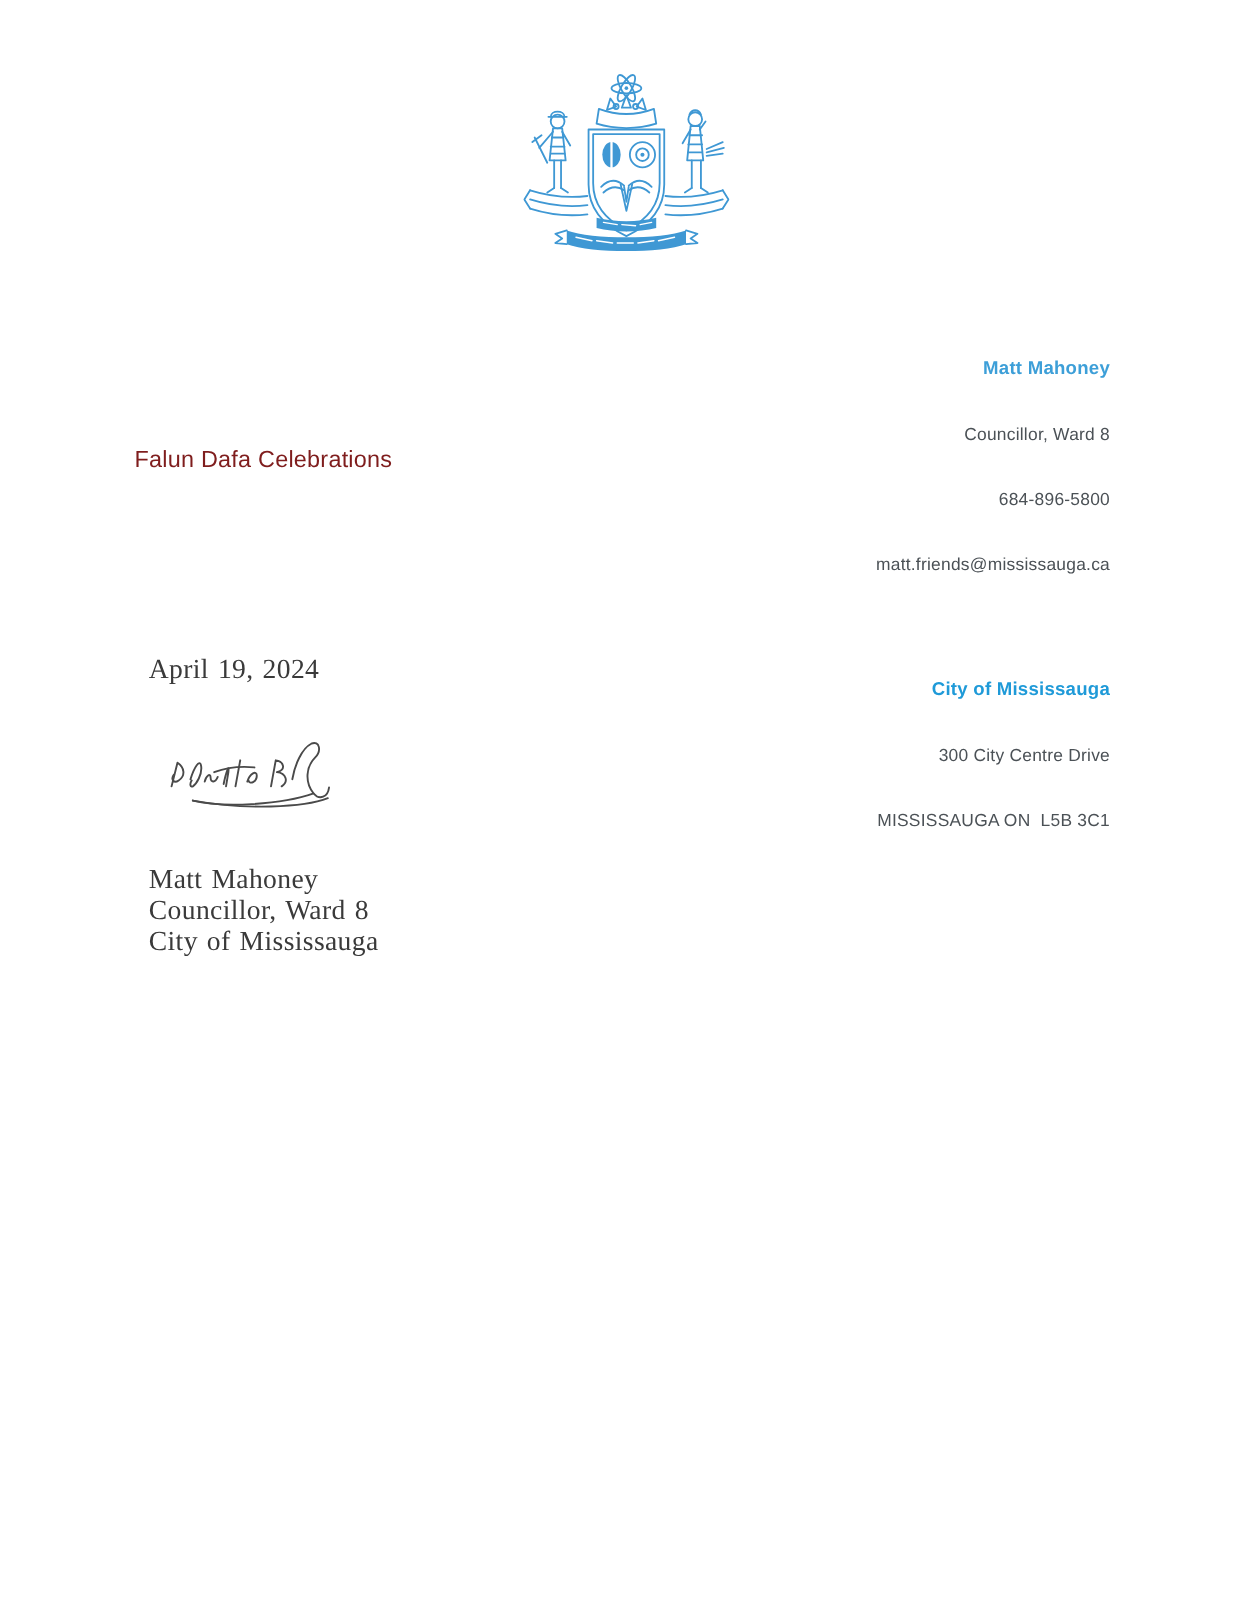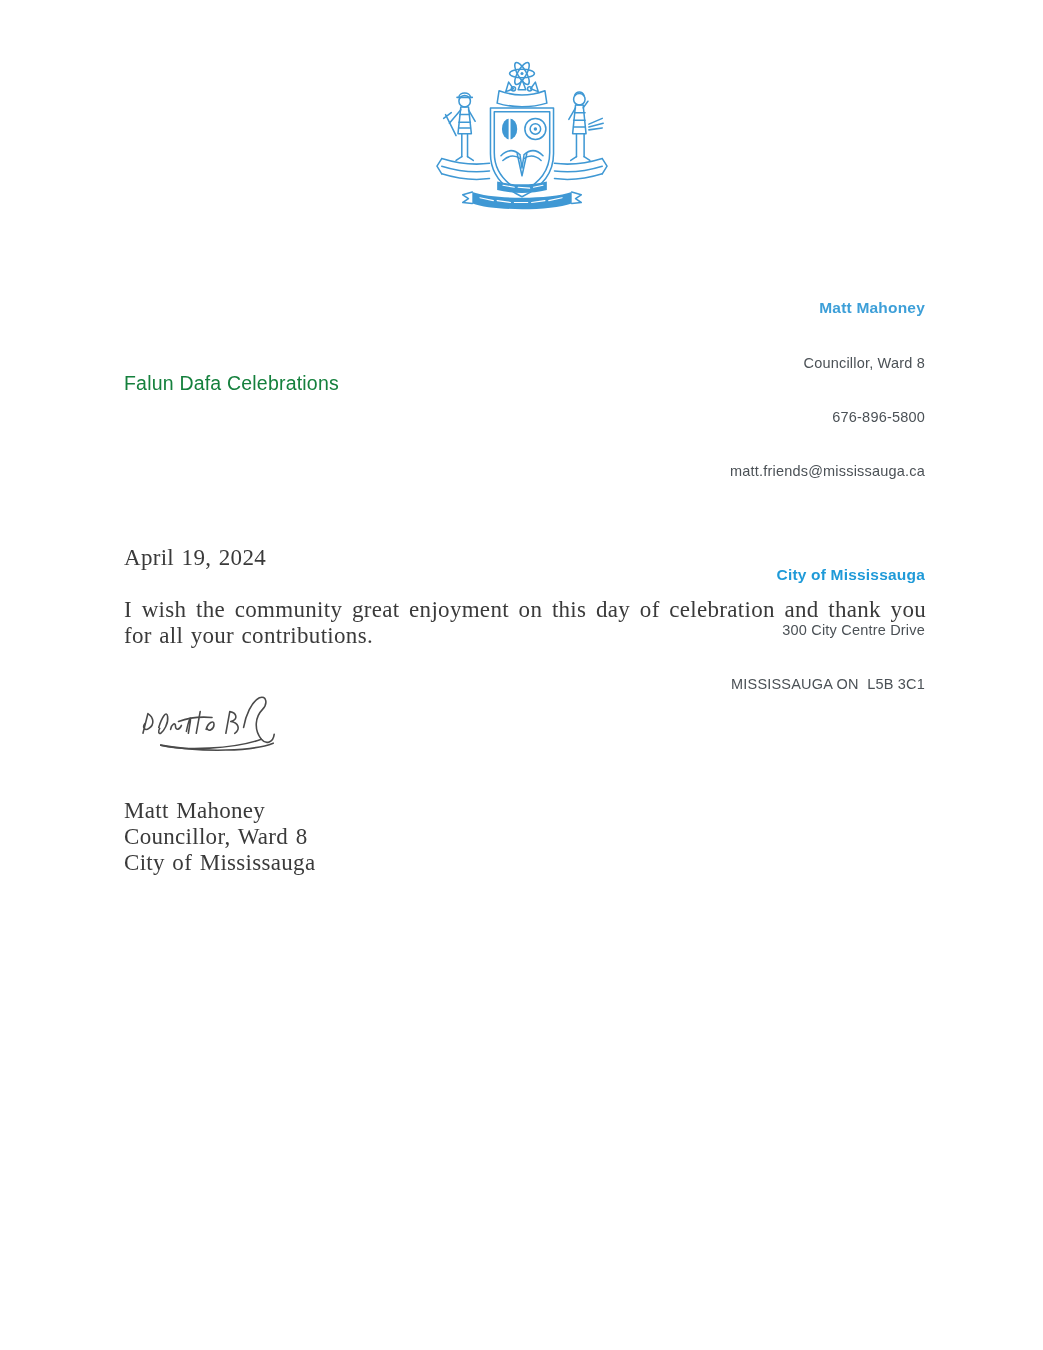--- a/index.html
+++ b/index.html
@@ -45,25 +45,25 @@
   .contact .c-org {
     font-size: 15.5px;
     font-weight: bold;
     color: #1f9ad8;
     line-height: 20px;
   }
 
   
   .subject {
     position: absolute;
-    left: 124px;
+    left: 112px;
     top: 372px;
     font-family: "Liberation Sans", sans-serif;
     font-size: 19.5px;
-    color: #15803d;
+    color: #7f1d1d;
     letter-spacing: 0.2px;
   }
 
   
   .letter-body {
     position: absolute;
     left: 124px;
     top: 545px;
     width: 802px;
     font-size: 23px;
@@ -178,37 +178,36 @@
         <path d="M38,139 L28,142 L34,146 L28,150 L38,151"></path>
         <path d="M142,139 L152,142 L146,146 L152,150 L142,151"></path>
         <path d="M46,145 L60,148 M64,148 L78,150 M82,150 L96,150 M100,150 L114,148 M118,148 L132,145" stroke="#ffffff" stroke-width="1.2"></path>
       </g>
     </svg>
   </div>
 
   <div class="contact">
     <div class="c-name">Matt Mahoney</div>
     <div>Councillor, Ward 8</div>
-    <div>676-896-5800</div>
+    <div>684-896-5800</div>
     <div>matt.friends@mississauga.ca</div>
     <div class="c-org-group">
       <div class="c-org">City of Mississauga</div>
       <div>300 City Centre Drive</div>
       <div>MISSISSAUGA ON  L5B 3C1</div>
     </div>
   </div>
 
   <div class="subject">Falun Dafa Celebrations</div>
 
   <div class="letter-body">
     <p class="date">April 19, 2024</p>
 
 
 
-    <p class="para">I wish the community great enjoyment on this day of celebration and thank you for all your contributions.</p>
 
 
     <div class="signature">
       <svg viewBox="0 0 160 75" fill="none" stroke="#4a4a4a" stroke-width="1.6" stroke-linecap="round" stroke-linejoin="round">
         <path d="M8,52 L13,32 C19,36 20,43 14,47 C10,50 7,46 10,42"></path>
         <path d="M24,46 C27,36 32,28 33,35 C34,42 29,50 26,52 C24,53 23,50 25,47"></path>
         <path d="M36,48 C37,43 41,40 41,45 C41,49 45,49 47,44"></path>
         <path d="M52,50 C54,40 57,32 56,40 L54,52"></path>
         <path d="M62,52 L66,30"></path>
         <path d="M44,40 C55,36 68,35 78,36"></path>

